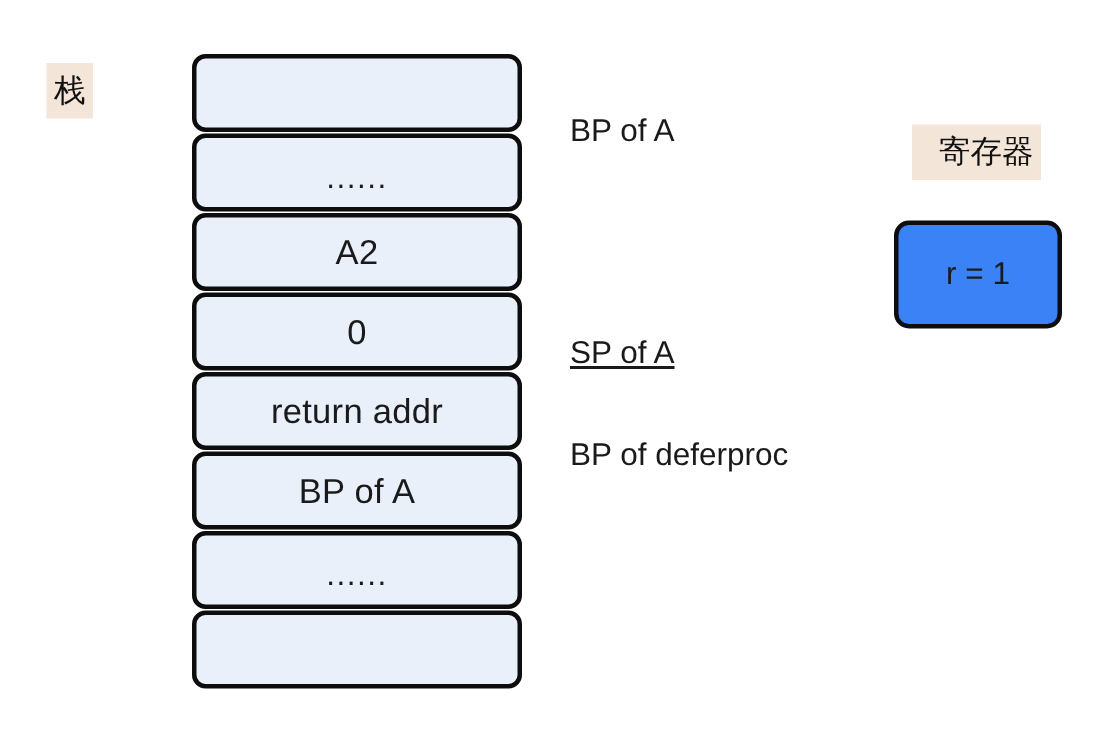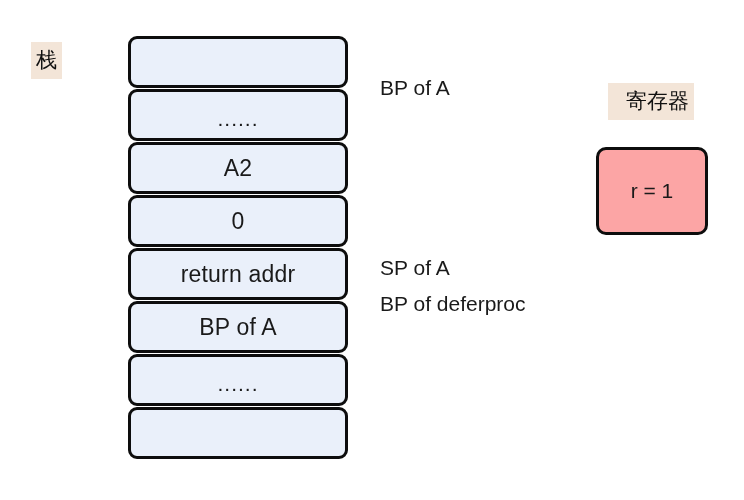--- a/index.html
+++ b/index.html
@@ -64,32 +64,32 @@
   }
 
   
   .side-label {
     position: absolute;
     font-size: 21px;
     color: #1a1a1a;
     white-space: nowrap;
   }
   #label-bp-of-a      { left: 380px; top: 76px; }
-  #label-sp-of-a      { left: 380px; top: 256px; }
+  #label-sp-of-a      { left: 380px; top: 224px; text-decoration: underline; }
   #label-bp-deferproc { left: 380px; top: 292px; text-align: center; }
 
   
   #register-box {
     position: absolute;
     left: 596px;
     top: 147px;
     width: 112px;
-    height: 88px;
+    height: 72px;
     box-sizing: border-box;
-    background: #fca5a5;
+    background: #3b82f6;
     border: 3px solid #0d0d0d;
     border-radius: 10px;
     display: flex;
     align-items: center;
     justify-content: center;
   }
   #register-value {
     font-size: 21px;
     color: #1a1a1a;
     white-space: nowrap;

